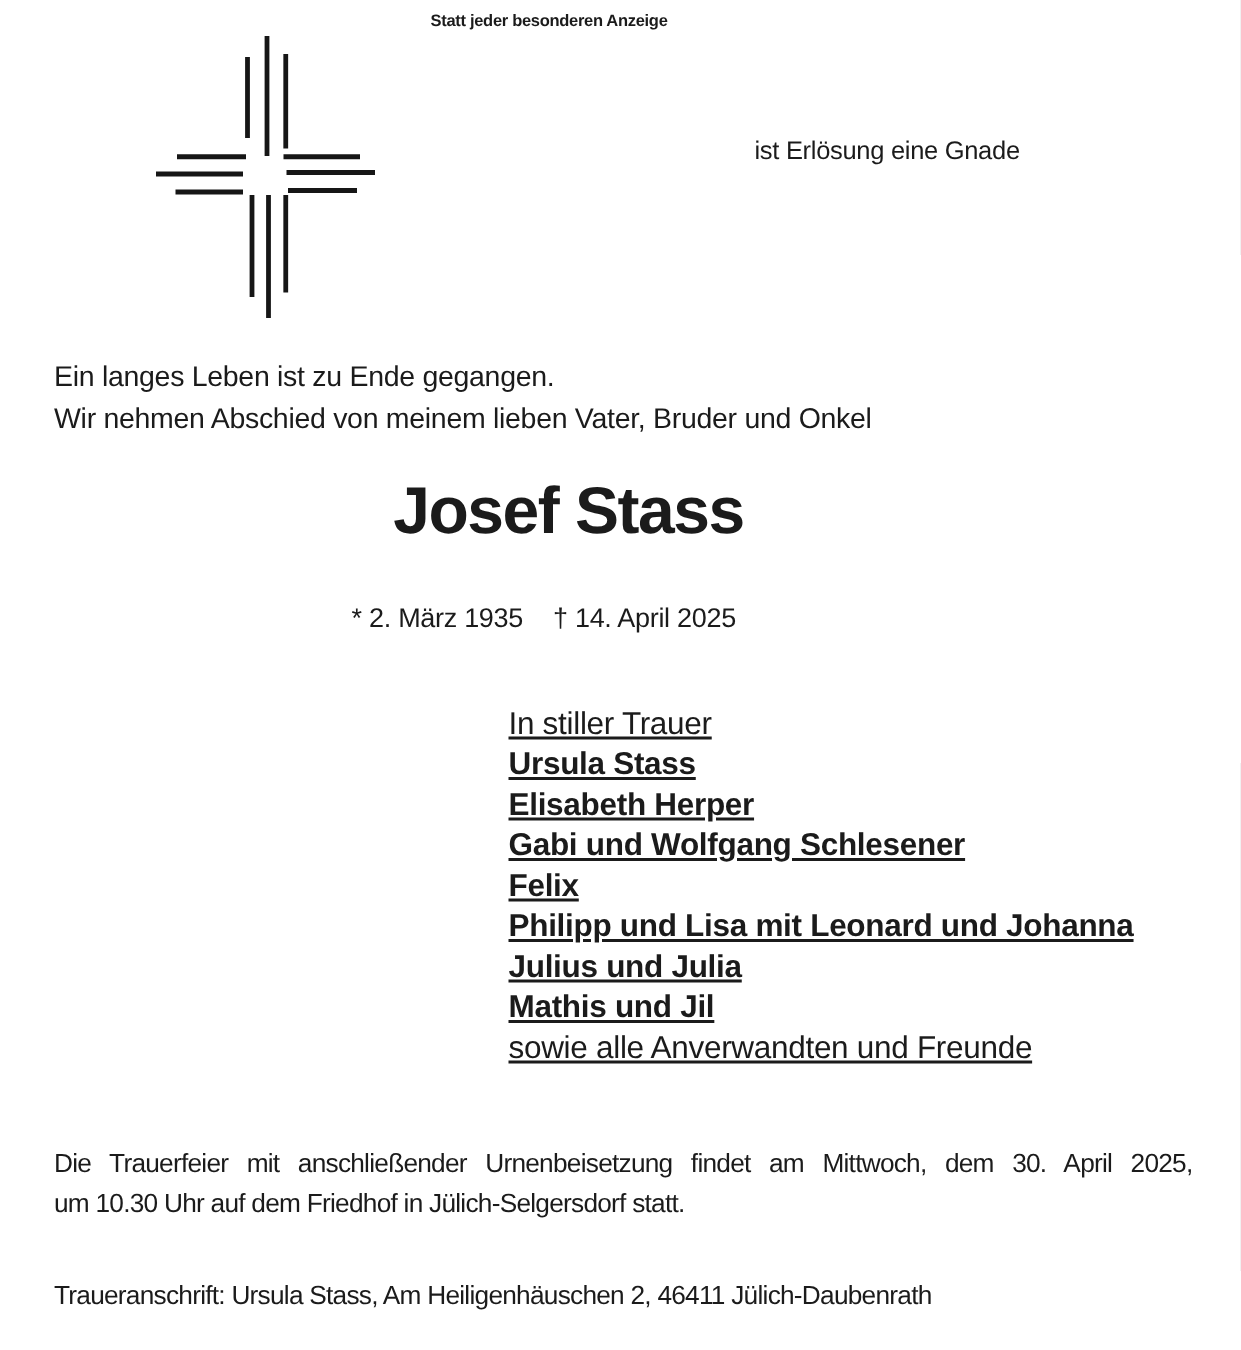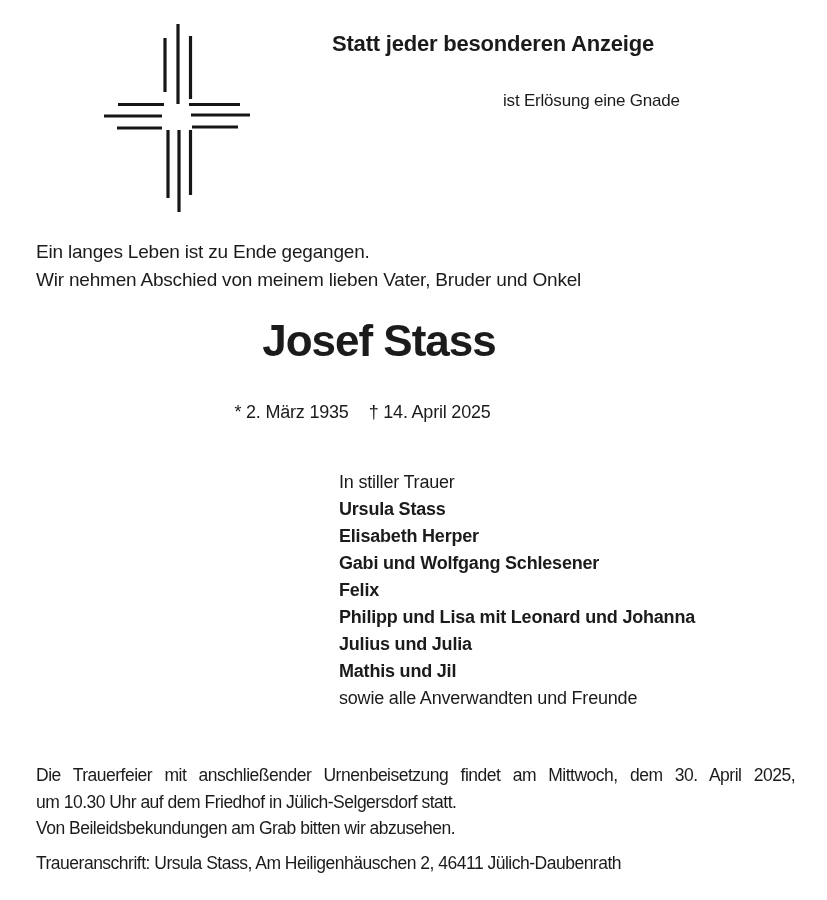--- a/index.html
+++ b/index.html
@@ -18,22 +18,22 @@
   }
   .abs{position:absolute;}
 
   
   .cross{left:98px;top:14px;width:160px;height:202px;}
   .cross svg{display:block;width:100%;height:100%;}
   .cross line{stroke:#161616;stroke-width:3.2;}
 
   
   .top-note{
-    left:287px;top:31px;
-    font-size:22px;font-weight:700;letter-spacing:-0.2px;margin-left:45px;
+    left:287px;top:8px;
+    font-size:11px;font-weight:700;letter-spacing:-0.2px;
   }
   .quote{
     left:503px;top:88px;
     font-size:17px;line-height:26px;letter-spacing:-0.2px;
   }
 
   
   .intro{
     left:36px;top:238px;
     font-size:19px;line-height:27.5px;letter-spacing:-0.2px;
@@ -48,21 +48,21 @@
   .dates{
     left:0;top:402px;width:725px;
     text-align:center;
     font-size:18px;letter-spacing:-0.2px;
   }
   .dates .death{margin-left:20px;}
 
   
   .mourning{
     left:339px;top:469px;
-    font-size:18px;line-height:27px;letter-spacing:-0.2px;
+    font-size:21px;line-height:27px;letter-spacing:-0.2px;text-decoration:underline;
   }
   .mourning .m-name{font-weight:700;}
 
   
   .funeral{
     left:36px;top:762px;width:759px;
     font-size:17.5px;line-height:26.5px;letter-spacing:-0.5px;
   }
   .justify-full{text-align:justify;text-align-last:justify;text-justify:inter-word;}
 
@@ -125,18 +125,17 @@
         <div class="m-name">Philipp und Lisa mit Leonard und Johanna</div>
         <div class="m-name">Julius und Julia</div>
         <div class="m-name">Mathis und Jil</div>
       </div>
     <div>sowie alle Anverwandten und Freunde</div>
   </div>
 
   <div class="abs funeral">
     <div class="justify-full">Die Trauerfeier mit anschließender Urnenbeisetzung findet am Mittwoch, dem 30. April 2025,</div>
     <div>um 10.30 Uhr auf dem Friedhof in Jülich-Selgersdorf statt.</div>
-    <div>Von Beileidsbekundungen am Grab bitten wir abzusehen.</div>
   </div>
 
   <div class="abs address">Traueranschrift: Ursula Stass, Am Heiligenhäuschen 2, 46411 Jülich-Daubenrath</div>
 
 </div>
 
 </body></html>

